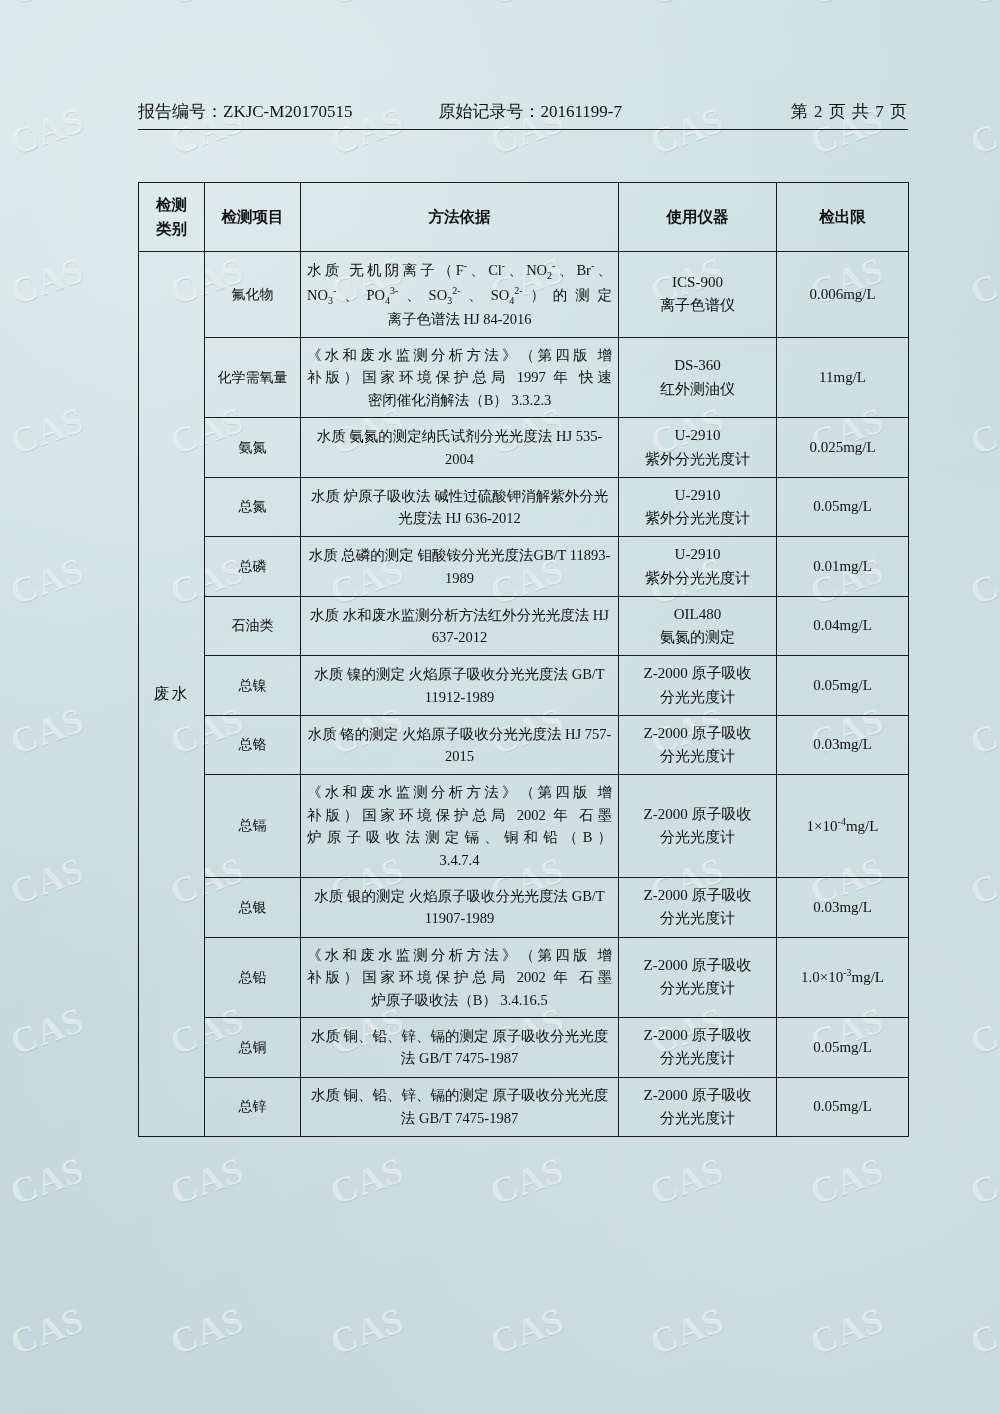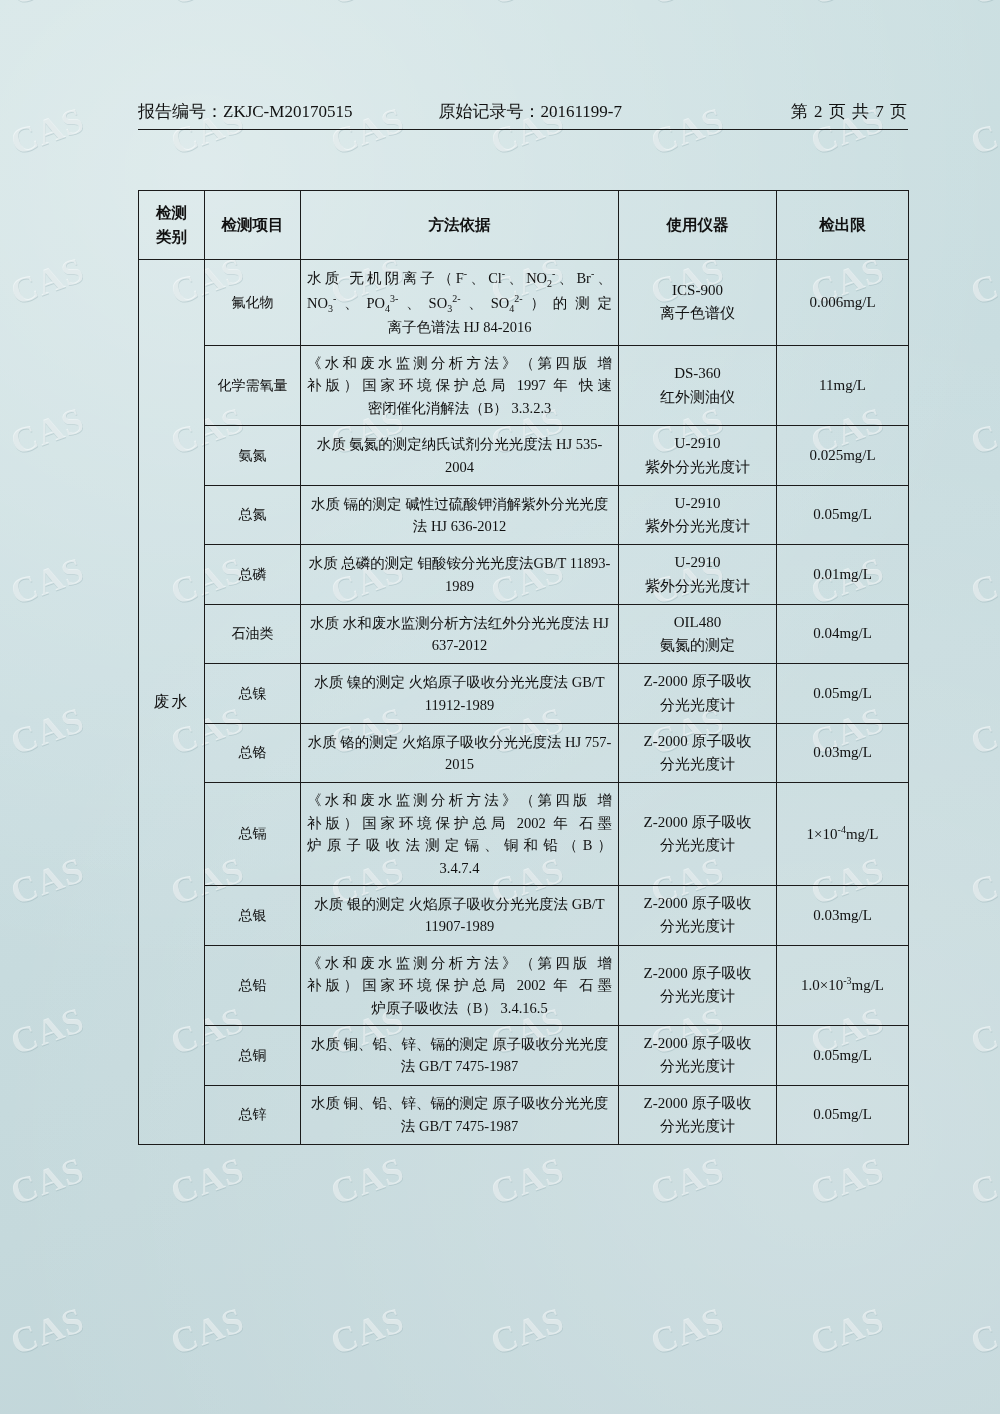--- a/index.html
+++ b/index.html
@@ -80,21 +80,21 @@
     text-align: center;
     font-size: 19px;
     font-weight: bold;
     letter-spacing: 0.5px;
   }
   .title .tnum { margin-right: 12px; }
 
   table.main {
     position: absolute;
     left: 138px;
-    top: 190px;
+    top: 182px;
     width: 770px;
     border-collapse: collapse;
     table-layout: fixed;
     font-size: 14.5px;
   }
   table.main td, table.main th {
     border: 1px solid #1b1b1b;
     padding: 6px 6px;
     text-align: center;
     vertical-align: middle;
@@ -265,21 +265,21 @@
           <td class="item-cell">氨氮</td>
           <td class="method-cell"><span class="">水质  氨氮的测定</span><span class="">纳氏试剂分光光度法  HJ 535-2004</span></td>
           <td class="instr-cell">
             <div class="nowrap">U-2910</div>
             <div class="nowrap">紫外分光光度计</div>
           </td>
           <td class="limit-cell">0.025mg/L</td>
         </tr>
         <tr>
           <td class="item-cell">总氮</td>
-          <td class="method-cell"><span class="">水质  镉的测定  碱性过硫酸钾消解</span><span class="">紫外分光光度法  HJ 636-2012</span></td>
+          <td class="method-cell"><span class="">水质  炉原子吸收法  碱性过硫酸钾消解</span><span class="">紫外分光光度法  HJ 636-2012</span></td>
           <td class="instr-cell">
             <div class="nowrap">U-2910</div>
             <div class="nowrap">紫外分光光度计</div>
           </td>
           <td class="limit-cell">0.05mg/L</td>
         </tr>
         <tr>
           <td class="item-cell">总磷</td>
           <td class="method-cell"><span class="">水质  总磷的测定  钼酸铵分光光度法</span><span class="">GB/T 11893-1989</span></td>
           <td class="instr-cell">

